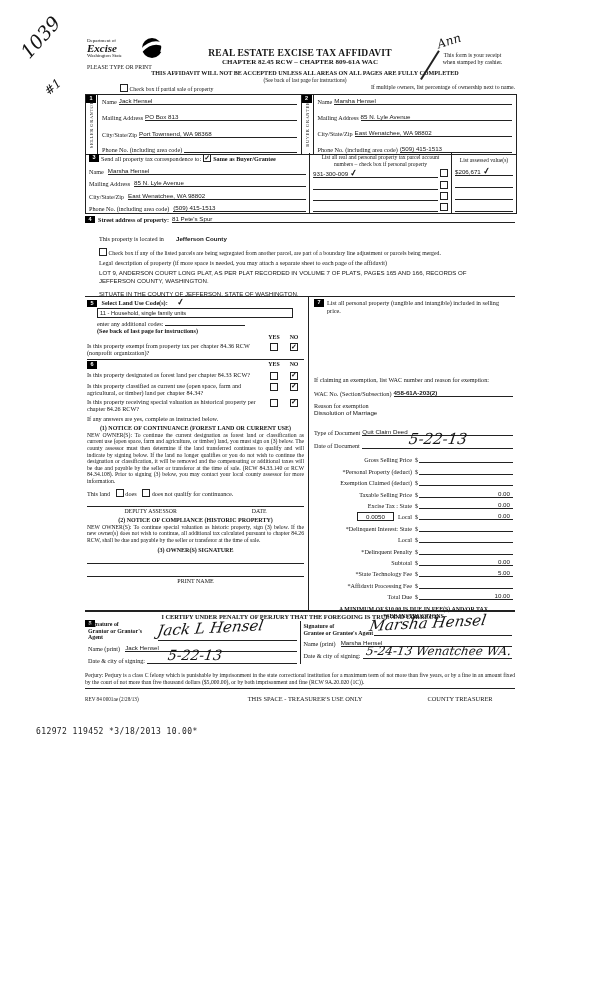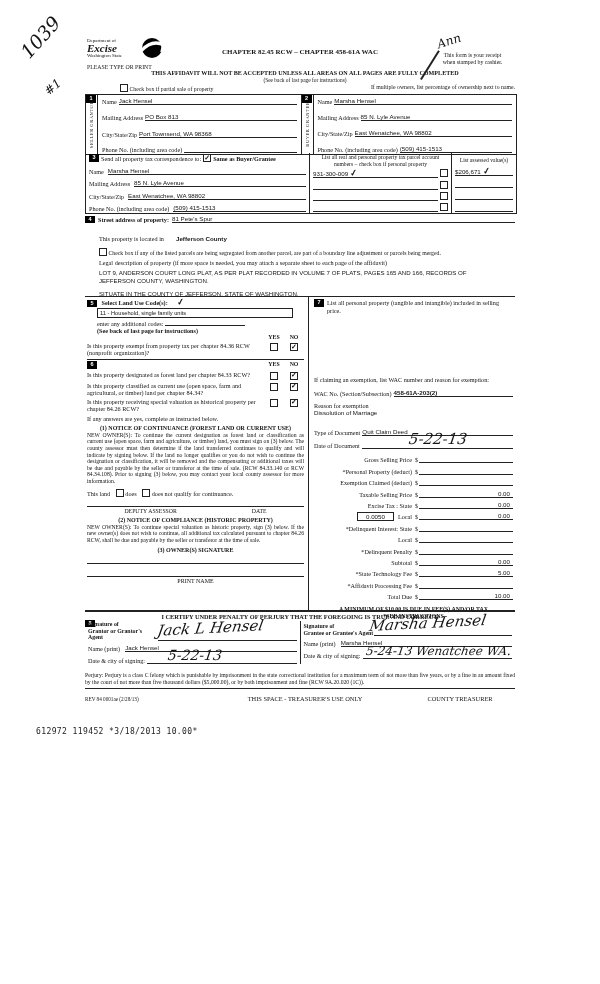--- a/index.html
+++ b/index.html
@@ -109,21 +109,22 @@
       <div>Department of</div>
       <div class="rev">Excise</div>
       <div>Washington State</div>
       <svg width="26" height="24" viewBox="0 0 26 24">
         <circle cx="13" cy="12" r="10" fill="#000"></circle>
         <path d="M2 15 Q 13 3 25 9" stroke="#fff" stroke-width="3.2" fill="none"></path>
         <path d="M20 2 Q 25 8 22 16" stroke="#fff" stroke-width="1.6" fill="none"></path>
       </svg>
     </div>
     <div class="ttl">
-      <div class="t2">CHAPTER 82.45 RCW – CHAPTER 458-61A WAC</div>
+      <div class="t1">REAL ESTATE EXCISE TAX AFFIDAVIT</div>
+      <div class="t2">CHAPTER 82.45 RCW – CHAPTER 809-61A WAC</div>
     </div>
     <div class="receipt">
       <div>This form is your receipt</div>
       <div>when stamped by cashier.</div>
     </div>
     <div class="ptp">PLEASE TYPE OR PRINT</div>
     <div class="warn">THIS AFFIDAVIT WILL NOT BE ACCEPTED UNLESS ALL AREAS ON ALL PAGES ARE FULLY COMPLETED</div>
     <div class="seeback">(See back of last page for instructions)</div>
     <div class="ann hw">Ann</div>
     <div class="slash"></div>

